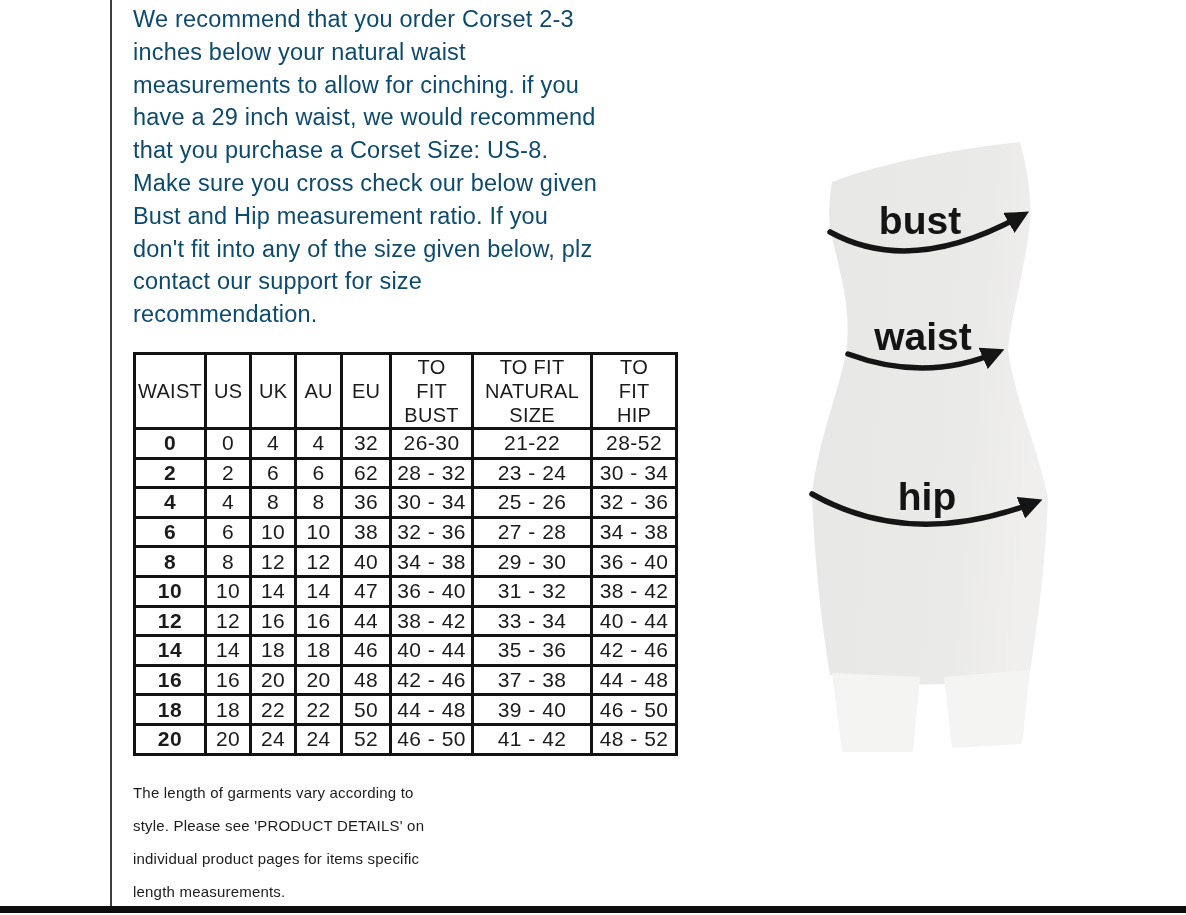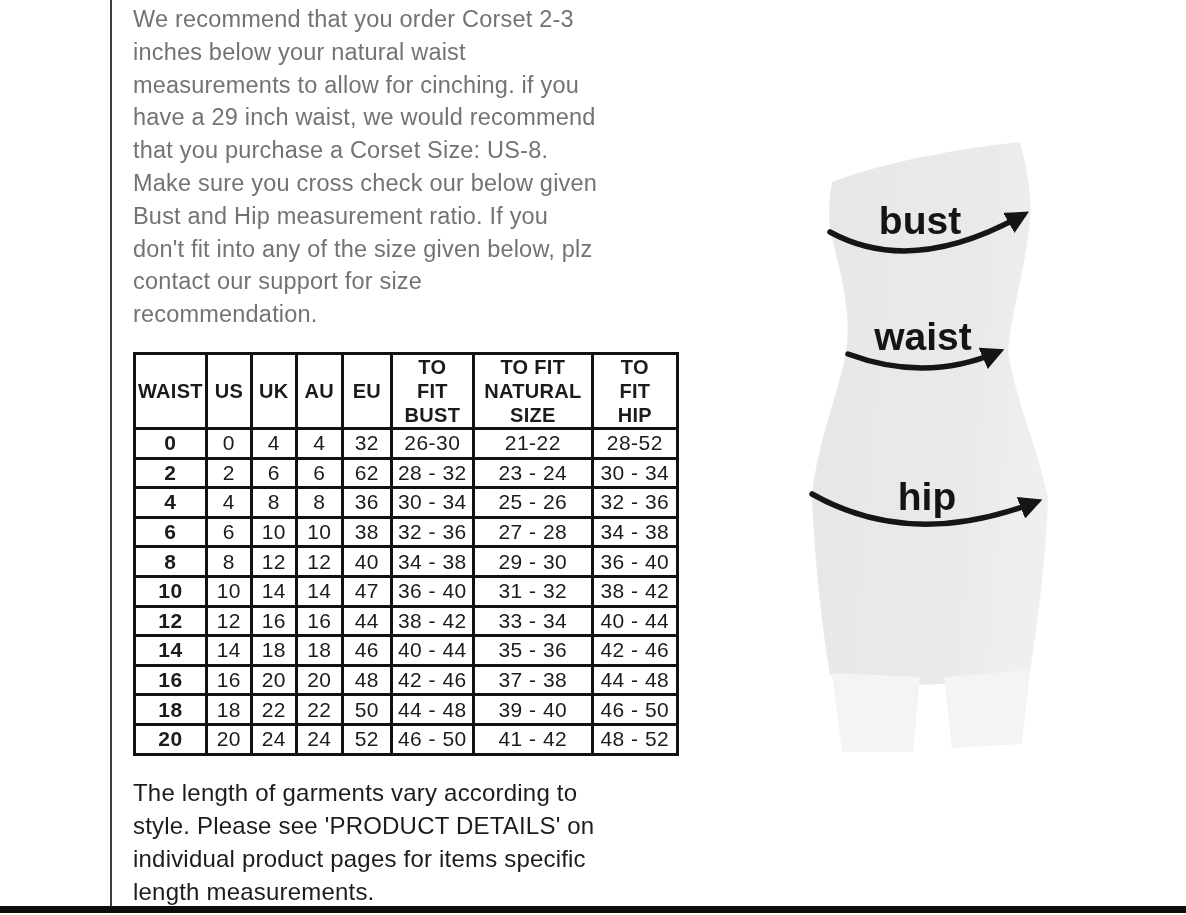--- a/index.html
+++ b/index.html
@@ -22,47 +22,47 @@
     width: 1186px; height: 7px;
     background: #0d0d0d;
   }
 
   .intro-paragraph {
     position: absolute; left: 133px; top: 3px;
     width: 560px;
     font-size: 23.5px; line-height: 32.8px;
     letter-spacing: 0.2px;
     white-space: pre-line;
-    color: #737373;
+    color: #0c4a6e;
   }
   .footer-paragraph {
     position: absolute; left: 133px; top: 776px;
     width: 560px;
-    font-size: 24px; line-height: 33px;
+    font-size: 15px; line-height: 33px;
     letter-spacing: 0.2px;
     white-space: pre-line;
     color: #1c1c1c;
   }
 
   table.size-table {
     position: absolute; left: 133px; top: 352px;
     border-collapse: collapse;
     table-layout: fixed;
     background: #fff;
   }
   table.size-table th, table.size-table td {
     border: 3px solid #121212;
     text-align: center;
     vertical-align: middle;
     padding: 0 2px;
     color: #1b1b1b;
   }
   table.size-table th {
     font-size: 20px;
-    font-weight: bold;
+    font-weight: normal;
     line-height: 24px;
     height: 72px;
     white-space: pre-line;
     letter-spacing: 0.3px;
   }
   table.size-table td {
     font-size: 21px;
     font-weight: normal;
     height: 26.6px;
     letter-spacing: 0.5px;

